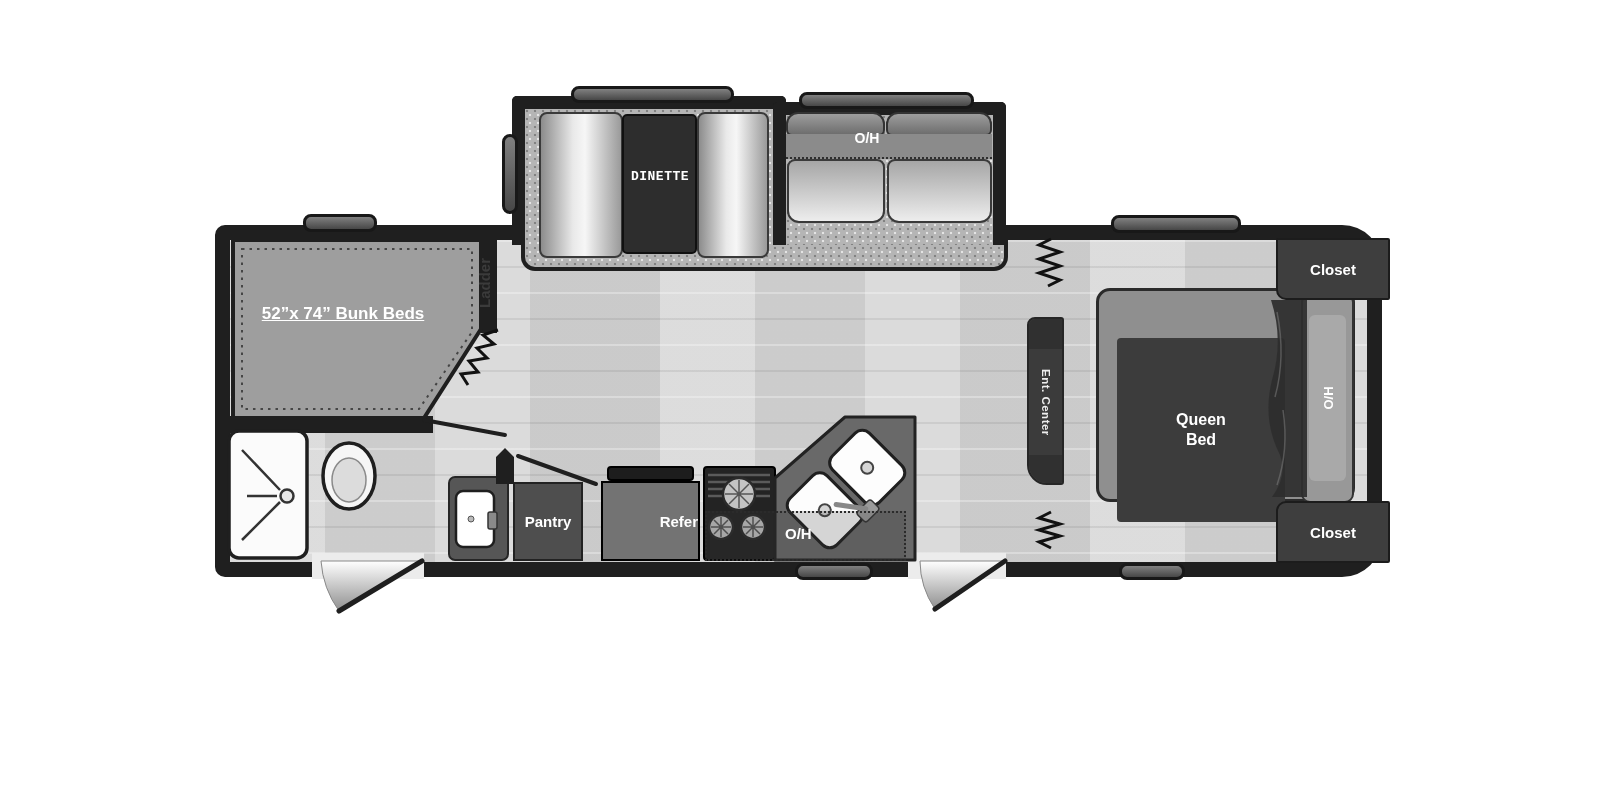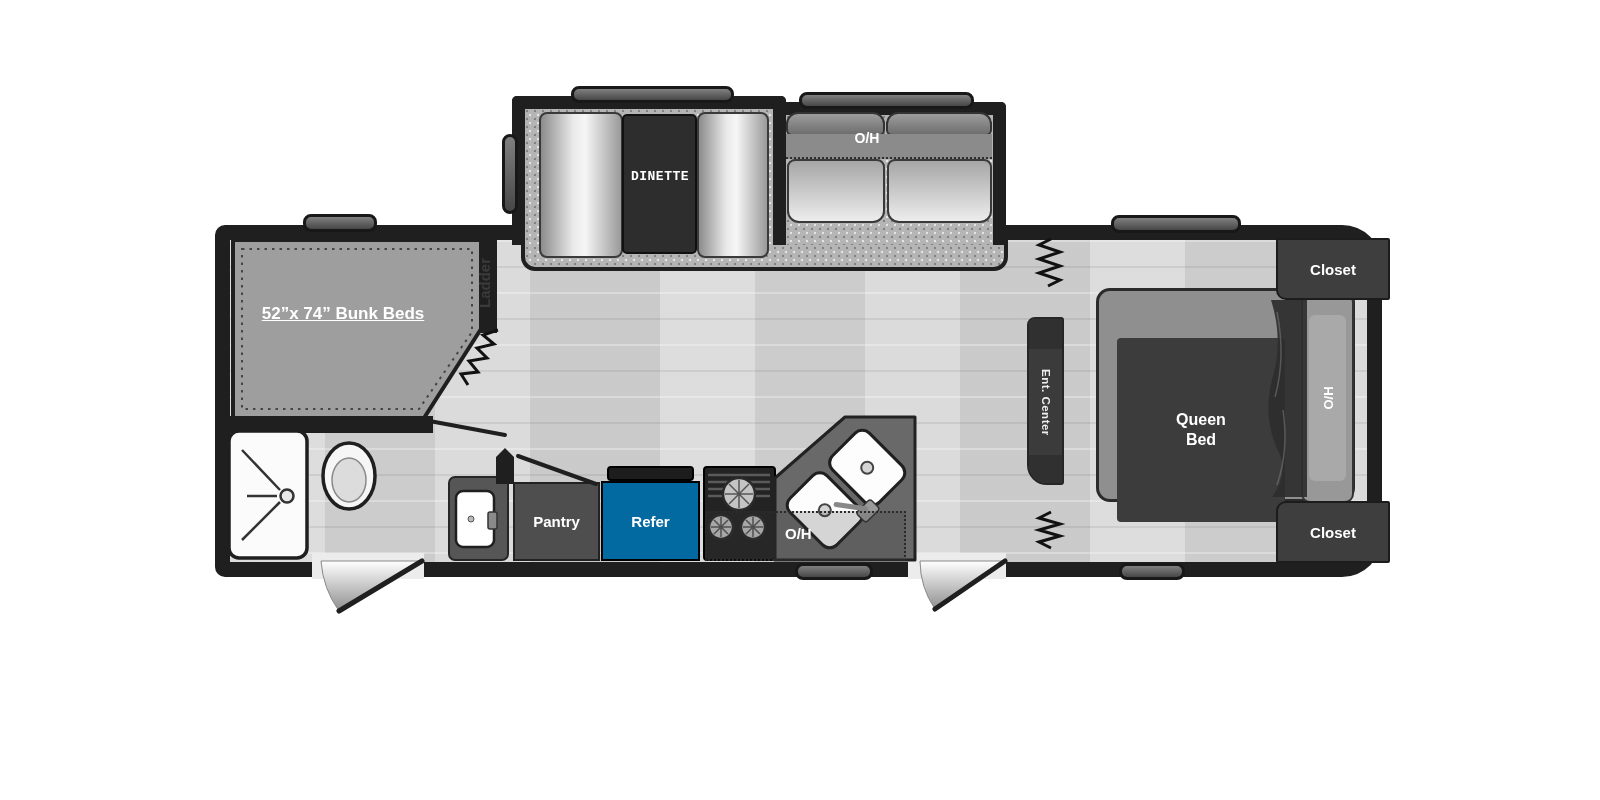--- a/index.html
+++ b/index.html
@@ -36,22 +36,22 @@
   #dinette-table{left:622px;top:114px;width:75px;height:140px;background:#2d2d2d;
     border:2px solid #101010;border-radius:5px;z-index:4;}
   .backrest{z-index:4;border:2px solid #333;border-radius:12px 12px 6px 6px;
     background:linear-gradient(#9d9d9d,#6e6e6e);}
   #sofa-band{left:786px;top:134px;width:206px;height:25px;background:#8b8b8b;z-index:4;}
   #sofa-dotted{left:786px;top:157px;width:206px;height:0;border-top:2px dotted #2f2f2f;z-index:4;}
   .seat{z-index:4;border:2px solid #3a3a3a;border-radius:8px 8px 12px 12px;
     background:linear-gradient(#a6a6a6,#ededed);}
 
   .darkbox{z-index:4;display:flex;align-items:center;justify-content:center;}
-  #pantry{left:513px;top:482px;width:87px;height:79px;background:#4e4e4e;border:2px solid #222;}
-  #refer{left:601px;top:481px;width:99px;height:80px;background:#0369a1;border:2px solid #000;}
+  #pantry{left:513px;top:482px;width:70px;height:79px;background:#4e4e4e;border:2px solid #222;}
+  #refer{left:601px;top:481px;width:99px;height:80px;background:#737373;border:2px solid #000;justify-content:flex-end;}
   #refer-bar{left:607px;top:466px;width:87px;height:15px;background:#1d1d1d;border:2px solid #000;border-radius:4px;z-index:4;}
   #stove{left:703px;top:466px;width:73px;height:95px;background:#232323;border:2px solid #000;border-radius:4px;z-index:4;}
   #vanity{left:448px;top:476px;width:61px;height:85px;background:#565656;border:2px solid #262626;border-radius:7px;z-index:4;}
 
   #oh-dotted{left:705px;top:511px;width:201px;height:50px;z-index:6;
     border:2px dotted #2b2b2b;background:rgba(55,55,55,.2);}
   #oh-dotted span{position:absolute;left:78px;top:12px;}
 
   #ent-center{left:1027px;top:317px;width:37px;height:168px;z-index:4;display:flex;flex-direction:column;
     background:#4c4c4c;border:2px solid #262626;border-radius:8px 3px 3px 20px;overflow:hidden;}

